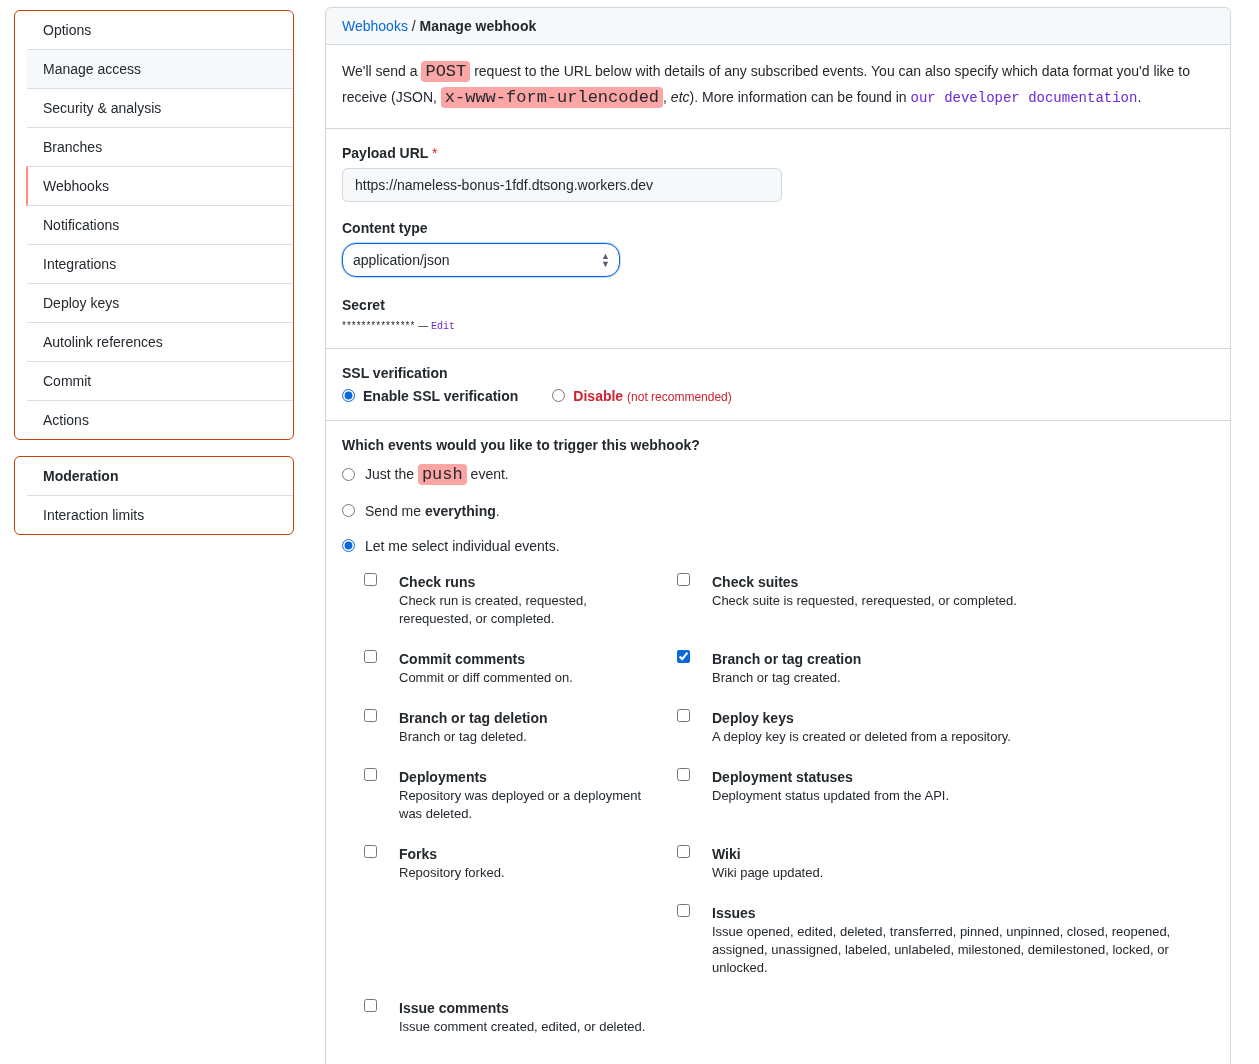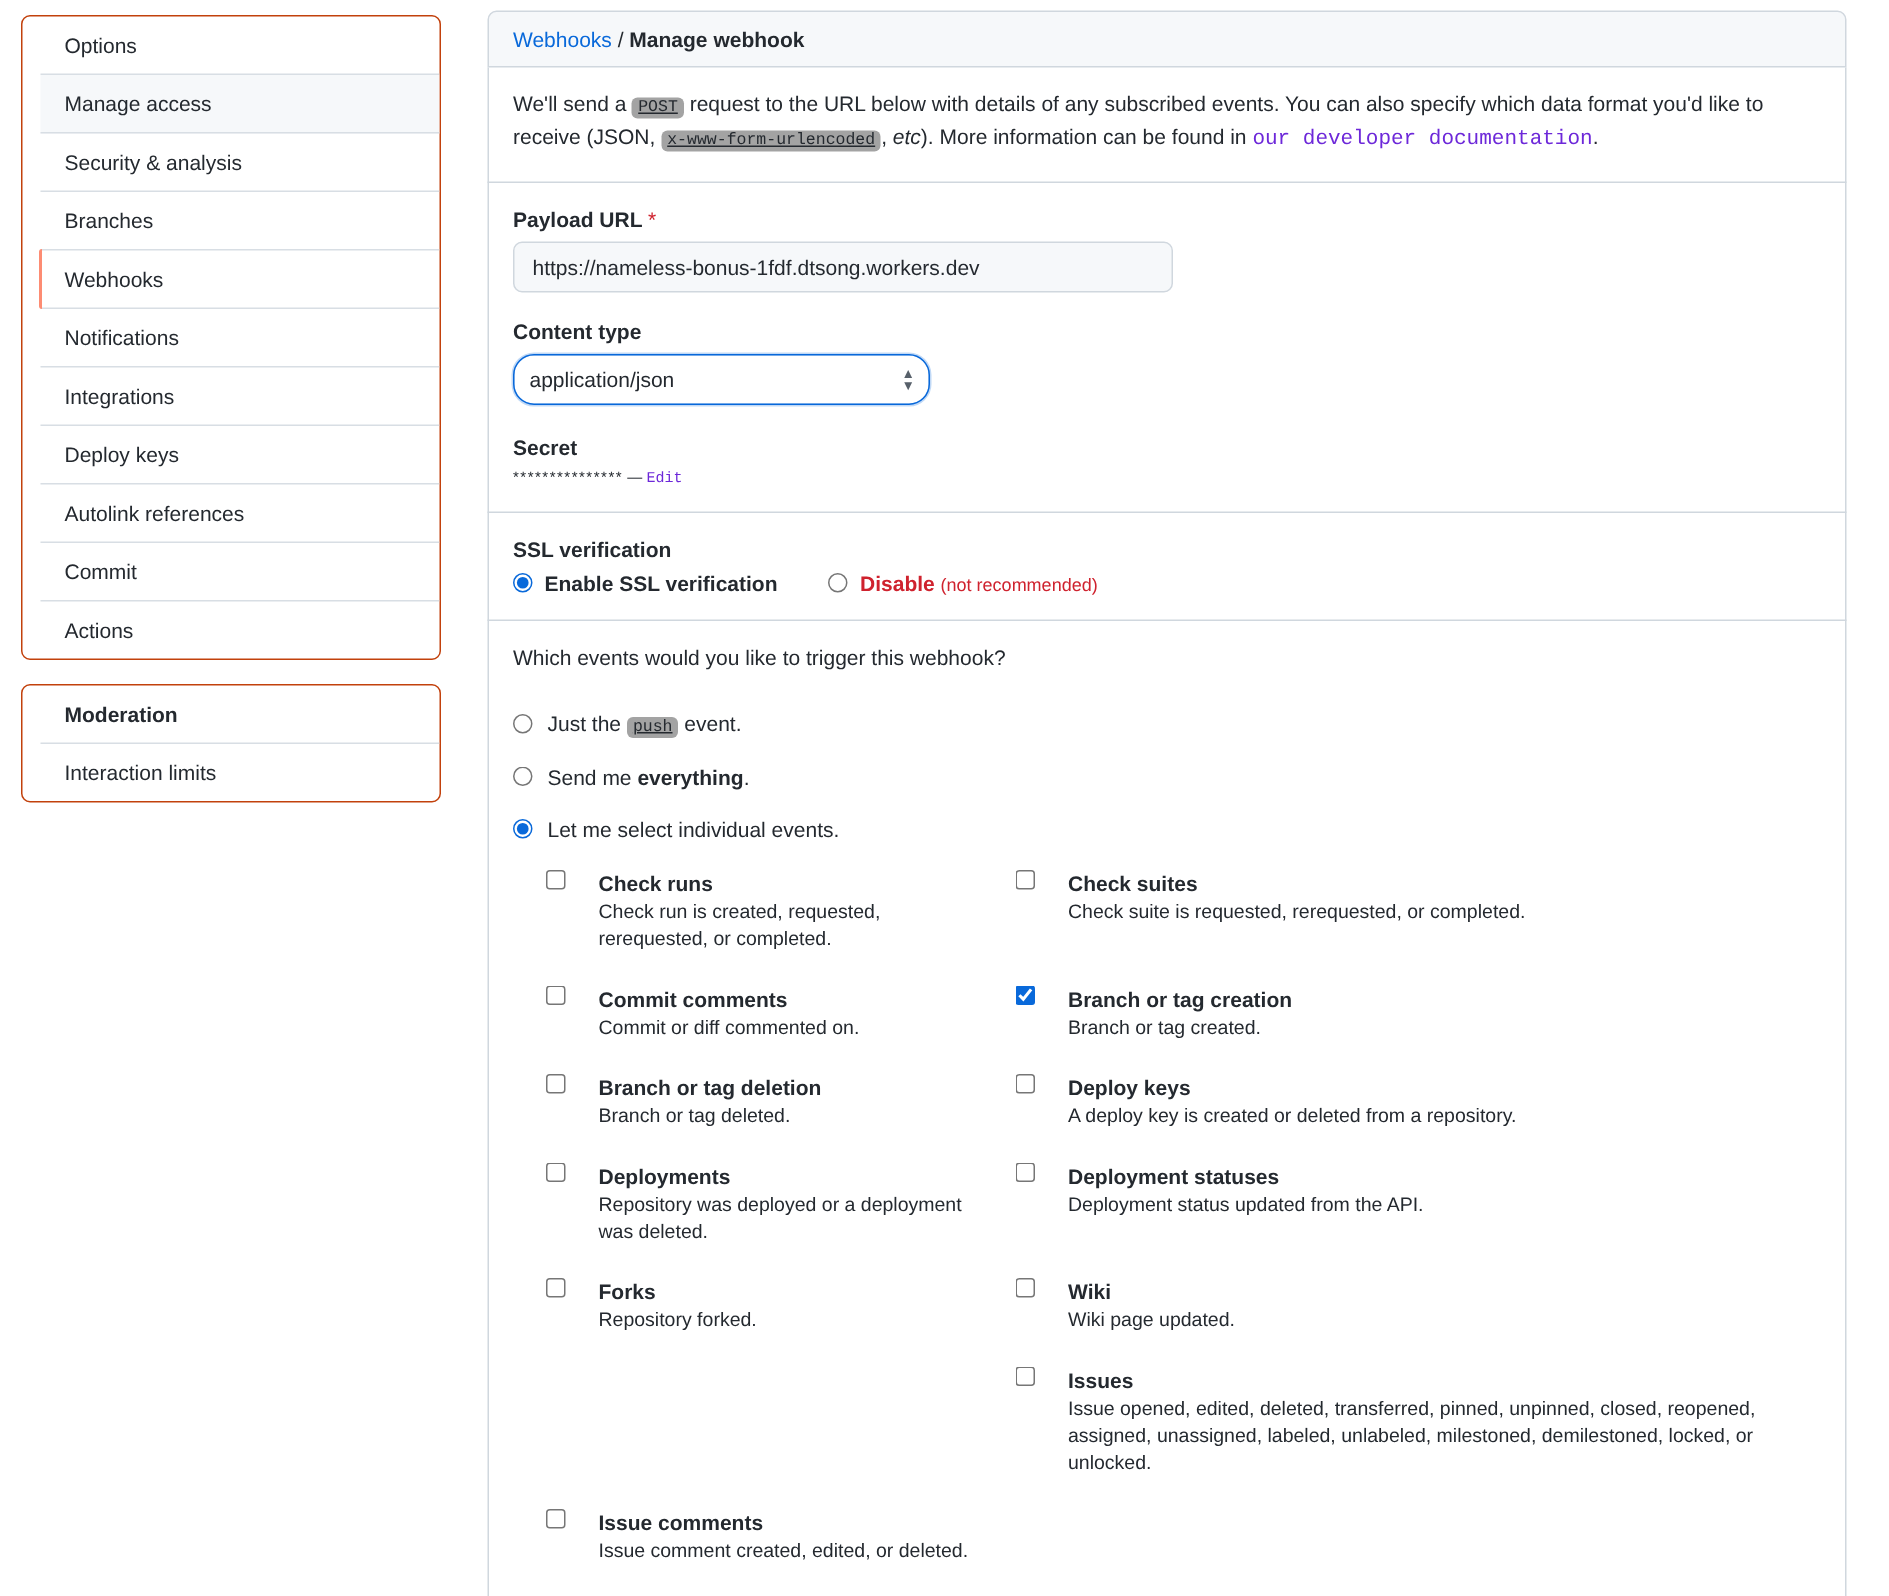--- a/index.html
+++ b/index.html
@@ -12,25 +12,24 @@
     color: #24292f;
   }
   #page {
     position: relative;
     width: 1259px;
     height: 1064px;
     overflow: hidden;
   }
   code, .mono {
     font-family: "Liberation Mono", monospace;
-    font-size: 11px;
-    background: #a3a3a3;
+    font-size: 17px;
+    background: #fca5a5;
     padding: 1px 4px;
     border-radius: 4px;
-    text-decoration: underline;
   }
 
   
   .sidebar {
     position: absolute;
     left: 14px;
     top: 10px;
     width: 280px;
   }
   .menu-card {
@@ -204,23 +203,23 @@
     cursor: pointer;
   }
 
   .events-section {
     border-left: 1px solid #d0d7de;
     border-right: 1px solid #d0d7de;
     border-bottom: 1px solid #d0d7de;
     padding: 16px;
   }
   .events-q {
-    font-weight: 400;
-    font-size: 14px;
-    margin-bottom: 28px;
+    font-weight: 700;
+    font-size: 14px;
+    margin-bottom: 12px;
   }
   .trigger-opt {
     display: flex;
     align-items: center;
     gap: 10px;
     margin-bottom: 19px;
     font-size: 14px;
   }
   .trigger-opt:last-of-type { margin-bottom: 22px; }
 

